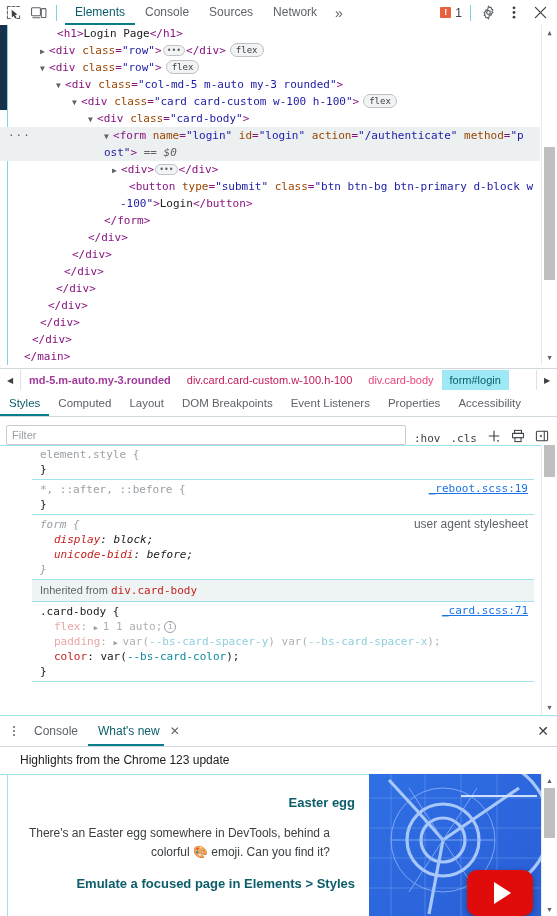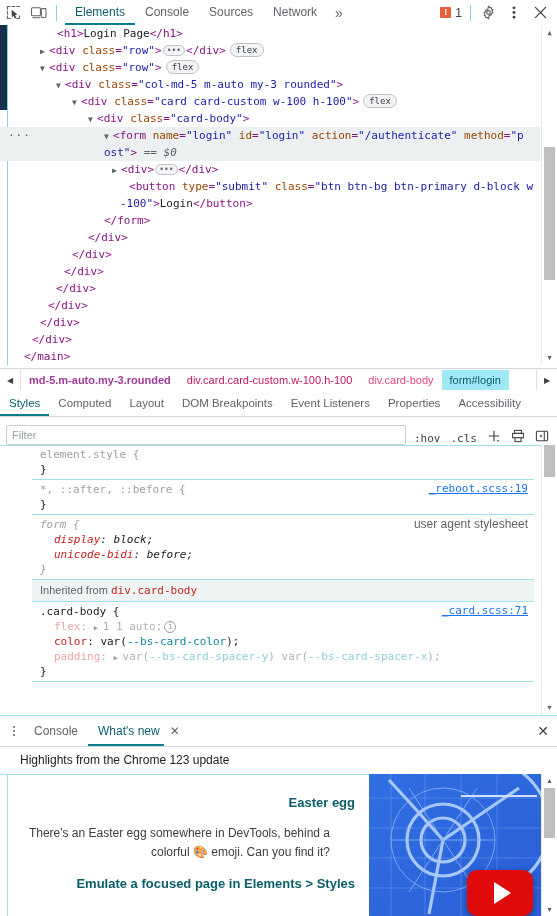--- a/index.html
+++ b/index.html
@@ -363,22 +363,22 @@
           <div class="line"><span class="sel-txt">form {</span></div>
           <div class="line"><span class="prop">display</span><span class="pval">: </span><span class="pval">block;</span></div>
           <div class="line"><span class="prop">unicode-bidi</span><span class="pval">: </span><span class="pval">before;</span></div>
           <div class="line"><span class="sel-txt">}</span></div>
         </div>
         <div class="inherited-bar">Inherited from <span class="mono">div.card-body</span></div>
         <div class="rule">
           <div class="origin link">_card.scss:71</div>
           <div class="line"><span class="sel-txt">.card-body {</span></div>
           <div class="line"><span class="prop-dim">flex</span><span class="pval-dim">: </span><span class="dis-tri">▶</span><span class="pval-dim">1 1 auto;</span><span class="info-i">i</span></div>
+          <div class="line"><span class="prop-dim">padding</span><span class="pval-dim">: </span><span class="dis-tri">▶</span><span class="pval-dim">var(<span class="varname-dim">--bs-card-spacer-y</span>) var(<span class="varname-dim">--bs-card-spacer-x</span>);</span></div>
           <div class="line"><span class="prop">color</span><span class="pval">: </span><span class="pval">var(<span class="varname">--bs-card-color</span>);</span></div>
-          <div class="line"><span class="prop-dim">padding</span><span class="pval-dim">: </span><span class="dis-tri">▶</span><span class="pval-dim">var(<span class="varname-dim">--bs-card-spacer-y</span>) var(<span class="varname-dim">--bs-card-spacer-x</span>);</span></div>
           <div class="line"><span class="sel-txt">}</span></div>
         </div>
       </div>
 
     <div class="vscroll" style="top:55px;height:270px;">
       <div class="thumb" style="top:0px;height:32px;"></div>
       <div class="arrow down">▼</div>
     </div>
   </div>
 

